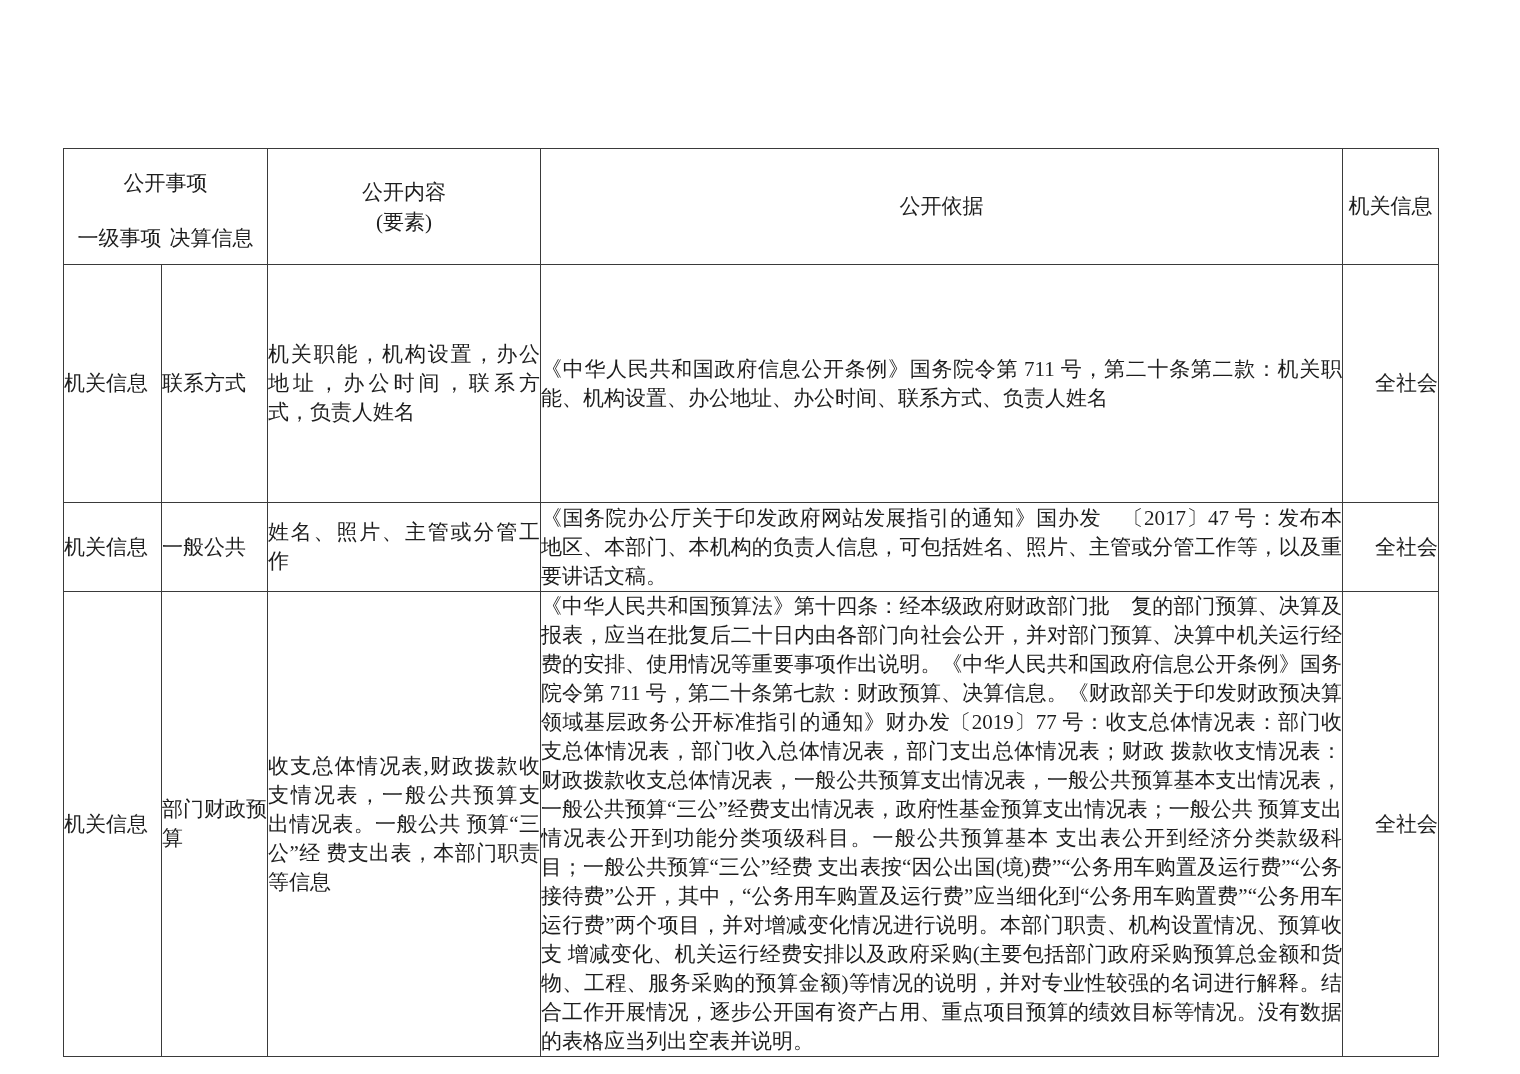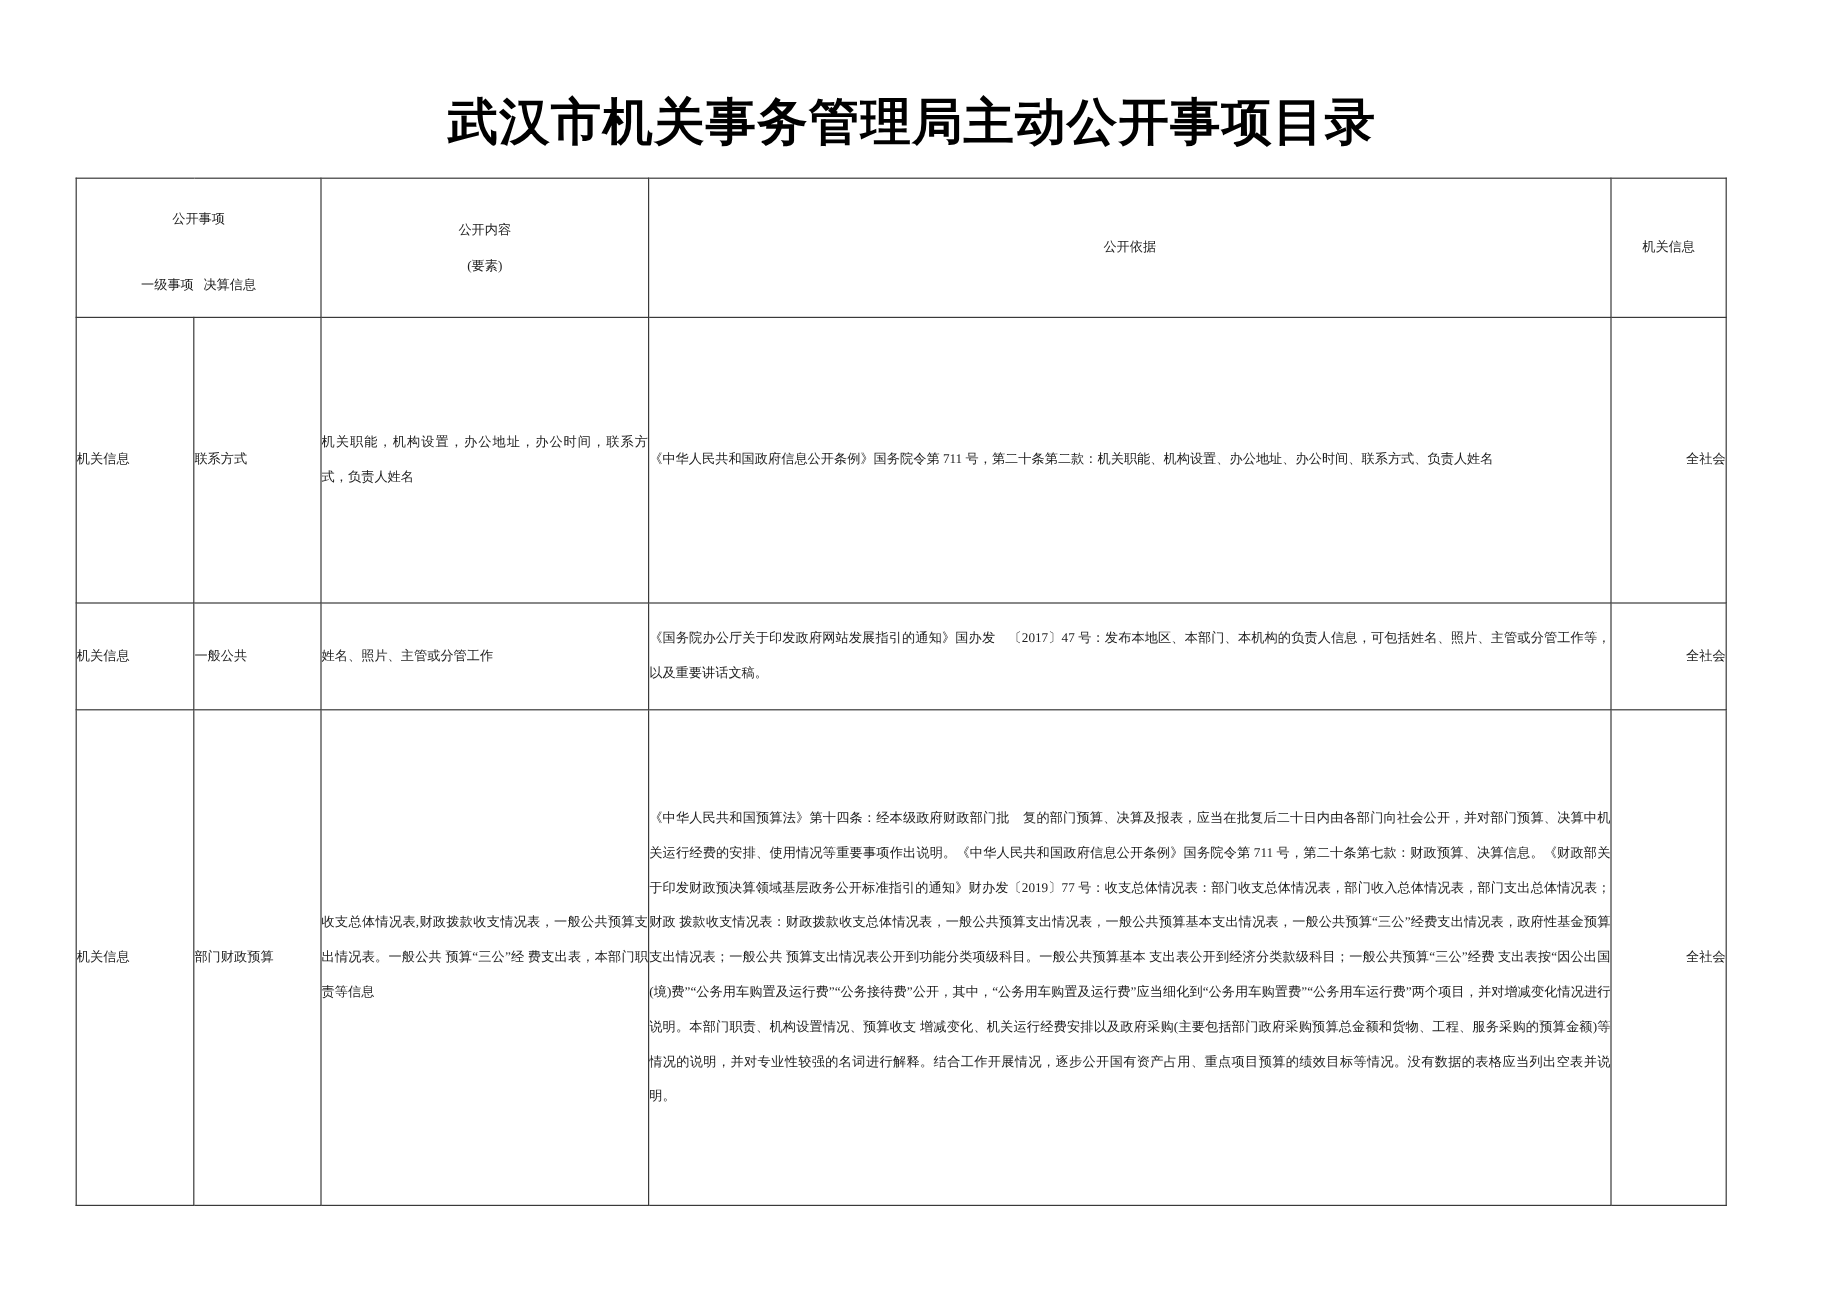--- a/index.html
+++ b/index.html
@@ -31,21 +31,21 @@
     color: #000000;
     white-space: nowrap;
   }
   table.catalog {
     position: absolute;
     left: 63px;
     top: 148px;
     width: 1375px;
     border-collapse: collapse;
     table-layout: fixed;
-    font-size: 11px;
+    font-size: 21px;
     line-height: 29px;
     color: #1d1d1d;
   }
   .catalog th, .catalog td {
     border: 1px solid #3a3a3a;
     font-weight: normal;
     padding: 0;
     vertical-align: middle;
     overflow: hidden;
   }
@@ -68,21 +68,20 @@
   .c1, .c2 { padding: 0 7px; text-align: left; margin-left: 35px; }
   .c3 { padding: 0 9px; text-align: justify; }
   .c4 { padding: 0 8px; text-align: justify; }
   .c5 { padding: 0 7px; text-align: right; }
 </style>
 </head>
 <body>
 
 <div class="page">
 
-  <div class="doc-title">武汉市机关事务管理局主动公开事项目录</div>
 
   <table class="catalog">
     <colgroup>
       <col style="width:98px">
       <col style="width:106px">
       <col style="width:273px">
       <col style="width:802px">
       <col style="width:96px">
     </colgroup>
     <tbody>

